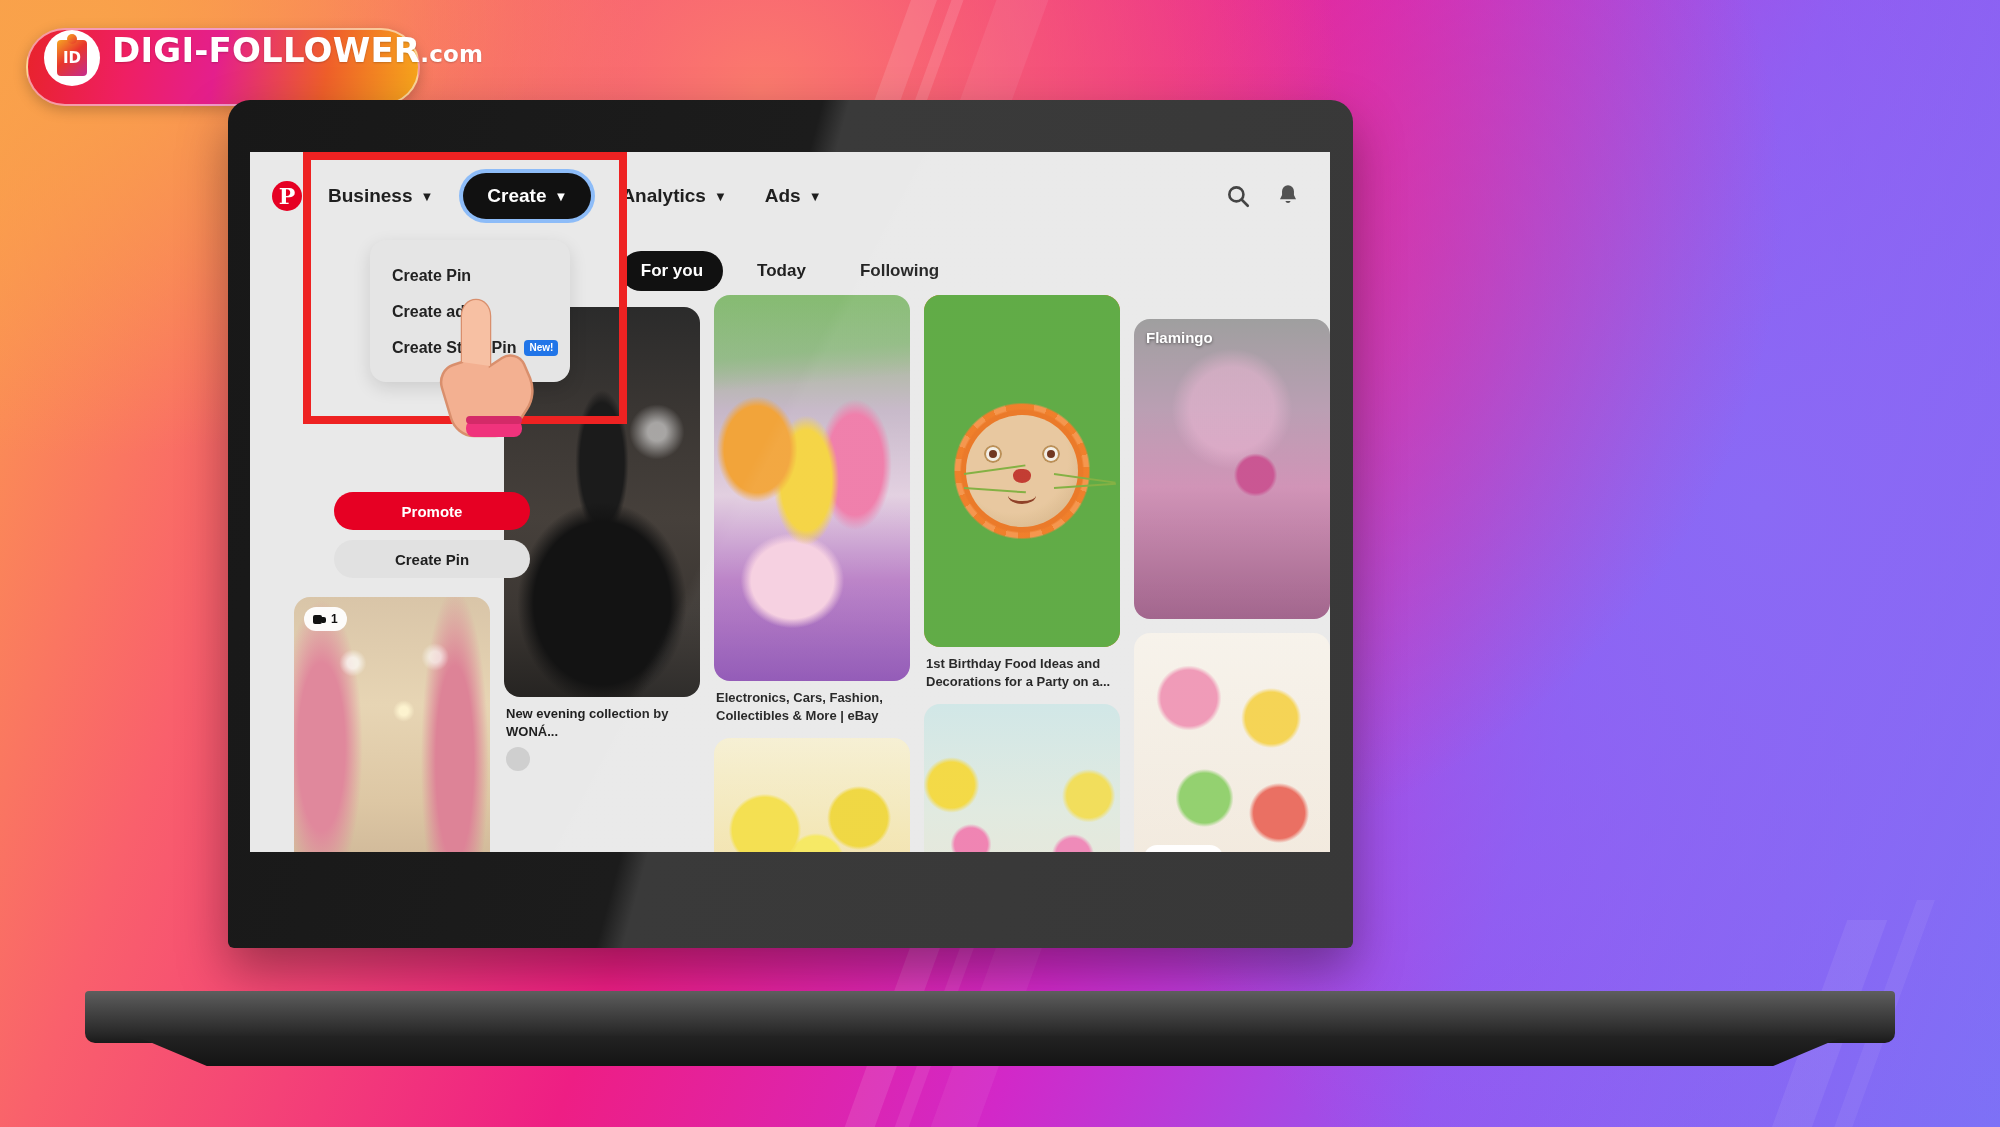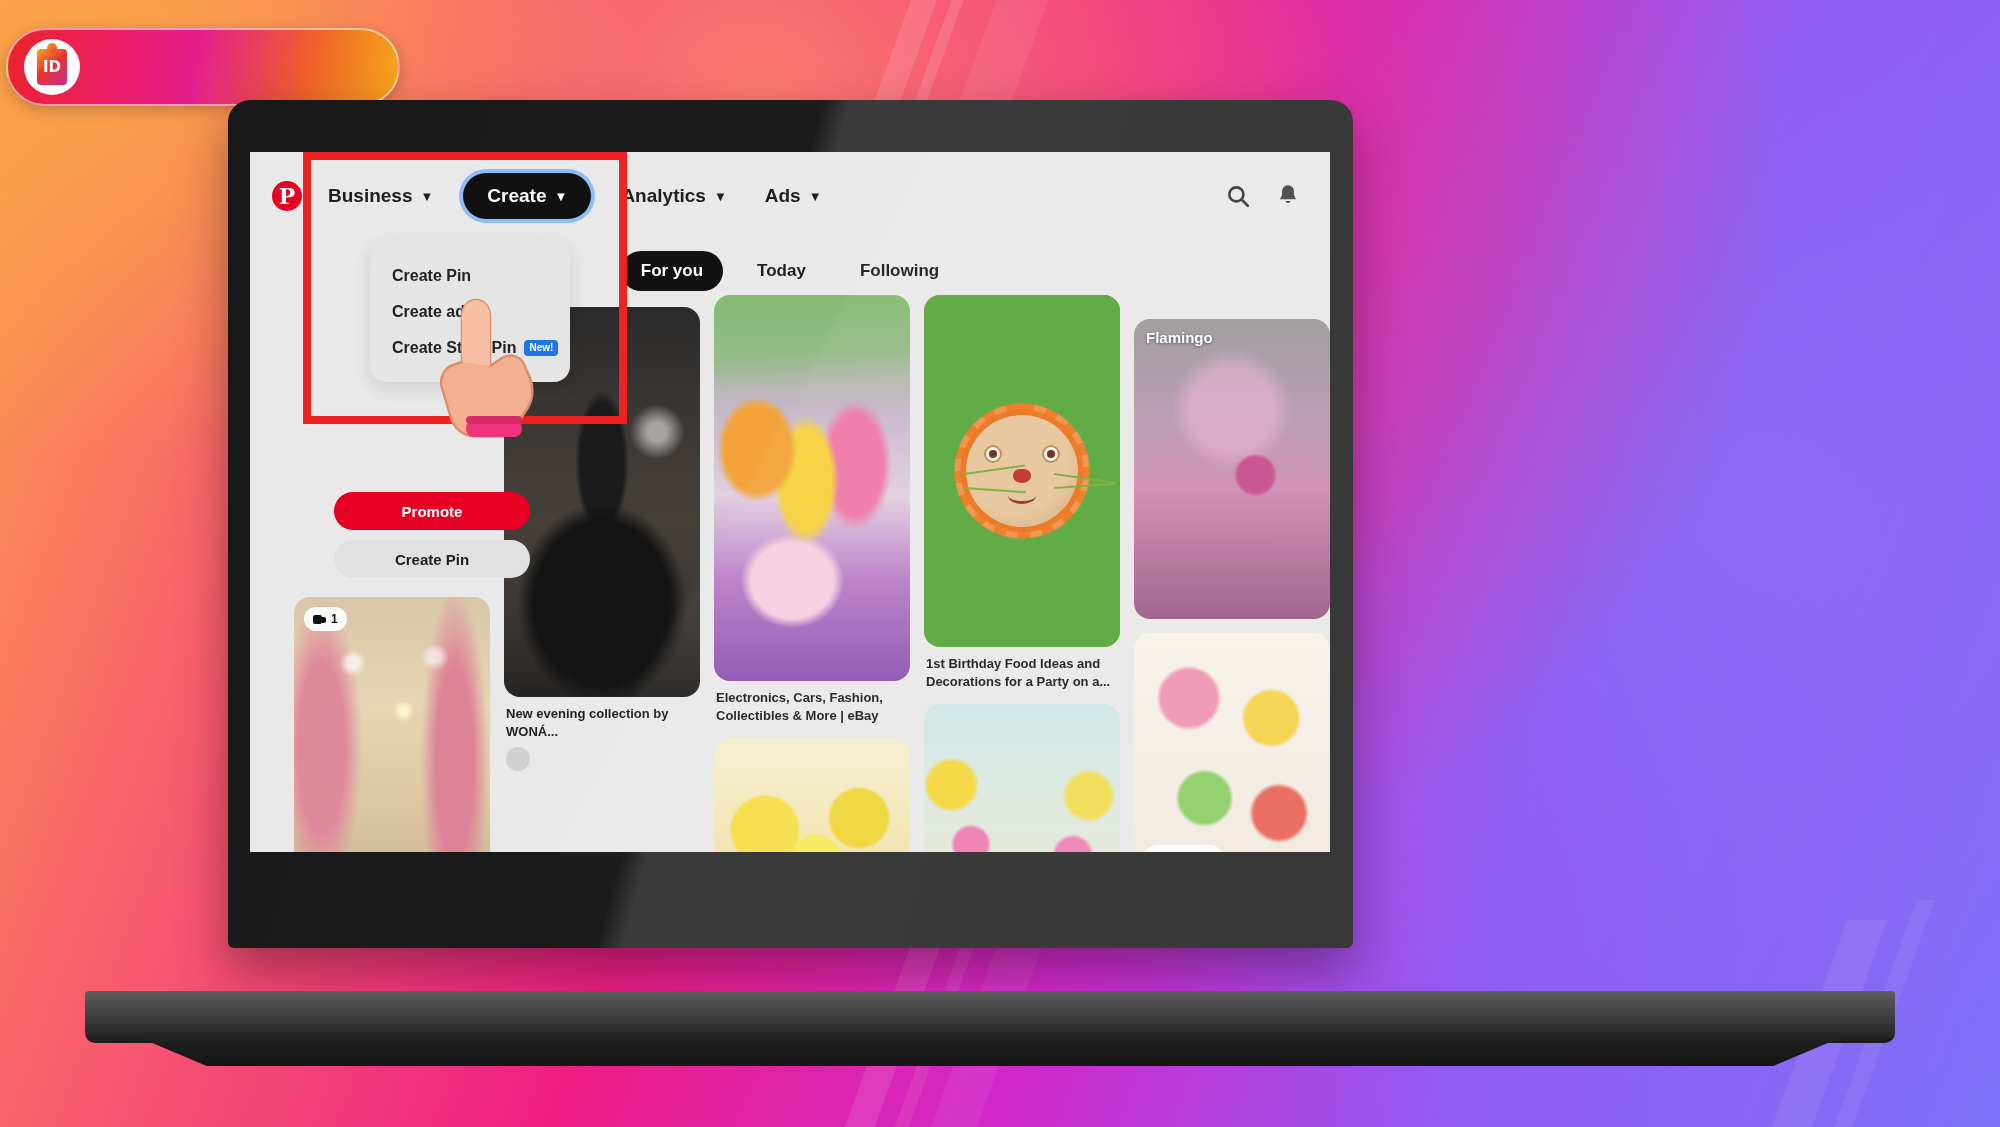--- a/index.html
+++ b/index.html
@@ -32,27 +32,27 @@
   .streak.s2 { left: 886px; top: -40px; width: 12px; height: 440px; }
   .streak.s3 { left: 920px; top: -40px; width: 52px; height: 500px; background: rgba(255,255,255,0.07); }
   .streak.b1 { left: 880px; top: 900px; width: 30px; height: 260px; background: rgba(255,255,255,0.10); }
   .streak.b2 { left: 930px; top: 900px; width: 14px; height: 260px; background: rgba(255,255,255,0.08); }
   .streak.b3 { left: 966px; top: 900px; width: 46px; height: 260px; background: rgba(255,255,255,0.06); }
   .streak.r1 { left: 1800px; top: 920px; width: 40px; height: 260px; background: rgba(255,255,255,0.07); }
   .streak.r2 { left: 1866px; top: 900px; width: 18px; height: 280px; background: rgba(255,255,255,0.06); }
 
   
   #logo-badge {
-    position: absolute; left: 6px; top: 28px;
+    position: absolute; left: 26px; top: 28px;
     width: 394px; height: 78px;
     border-radius: 39px;
     background: linear-gradient(100deg, #e8232b 0%, #ef1f63 26%, #e41f8c 48%, #ef5f2a 76%, #f7a81b 100%);
     border: 2px solid rgba(255,255,255,0.55);
     box-shadow: 0 4px 14px rgba(0,0,0,0.22);
-    display: flex; align-items: center;
+    display: flex; 
     padding-left: 16px;
     box-sizing: border-box;
   }
   #logo-mark {
     width: 56px; height: 56px; border-radius: 50%;
     background: #ffffff;
     display: flex; align-items: center; justify-content: center;
     flex: 0 0 auto;
     position: relative;
   }
@@ -420,20 +420,21 @@
   <div class="streak b2"></div>
   <div class="streak b3"></div>
   <div class="streak r1"></div>
   <div class="streak r2"></div>
 
   <div id="logo-badge">
     <div id="logo-mark">
       <div class="dot"></div>
       <div class="inner">ID</div>
     </div>
+    <div id="logo-text"><span>DIGI-FOLLOWER</span><span class="tld">.com</span></div>
   </div>
 
   <div id="laptop-frame">
     <div id="laptop-screen">
 
       <div id="pin-nav">
         <div class="pin-logo-icon">P</div>
 
         <div class="nav-item">
           <span>Business</span>

